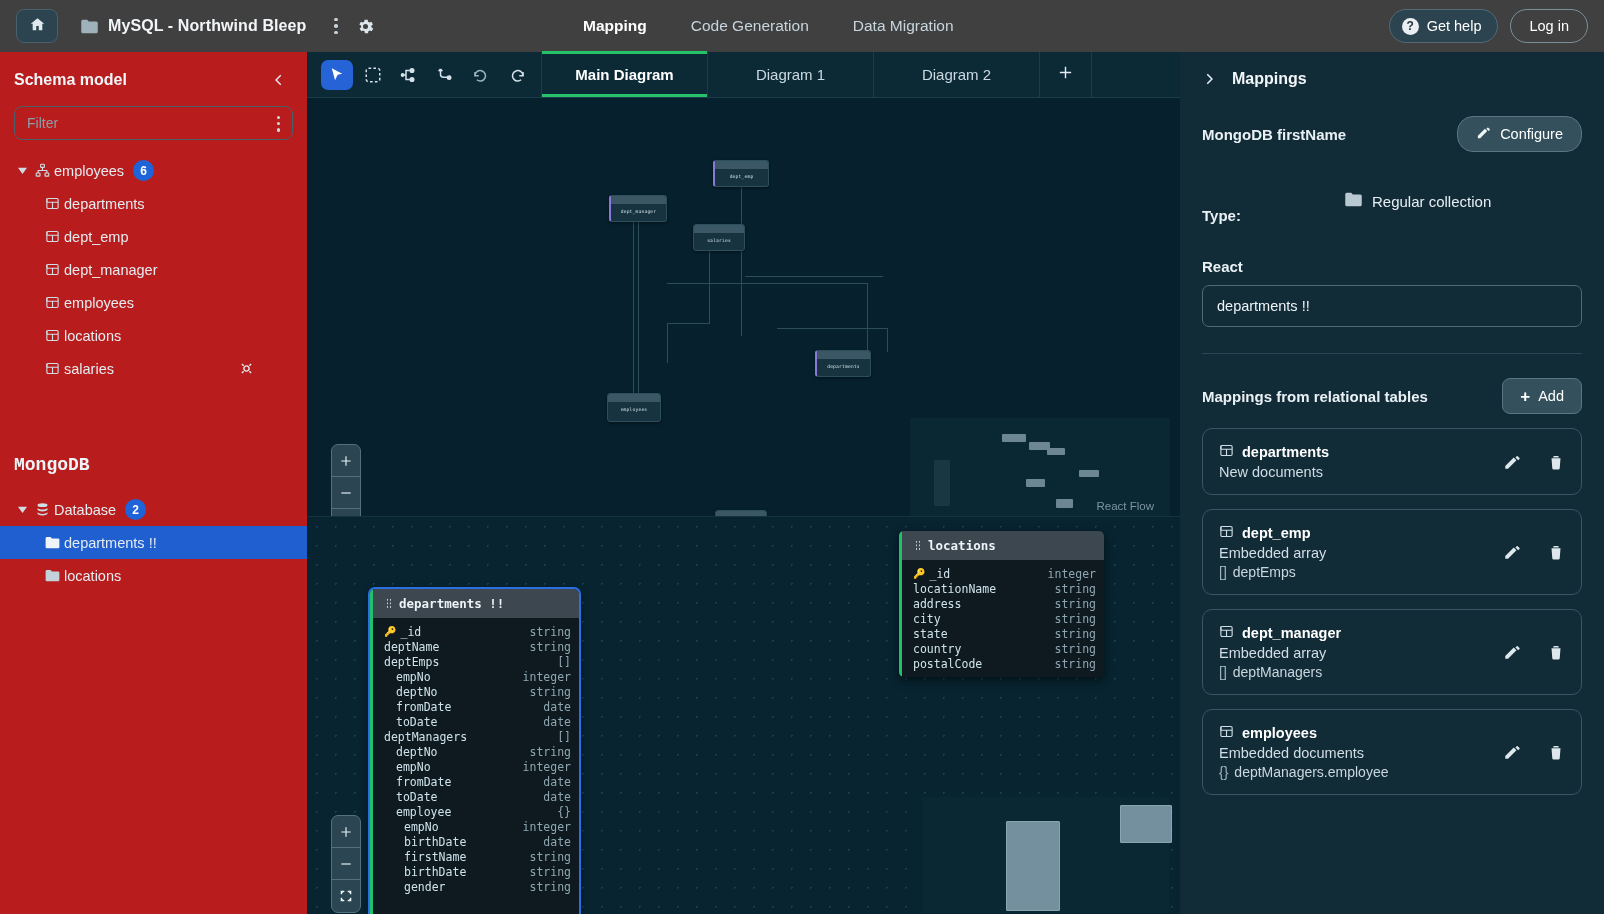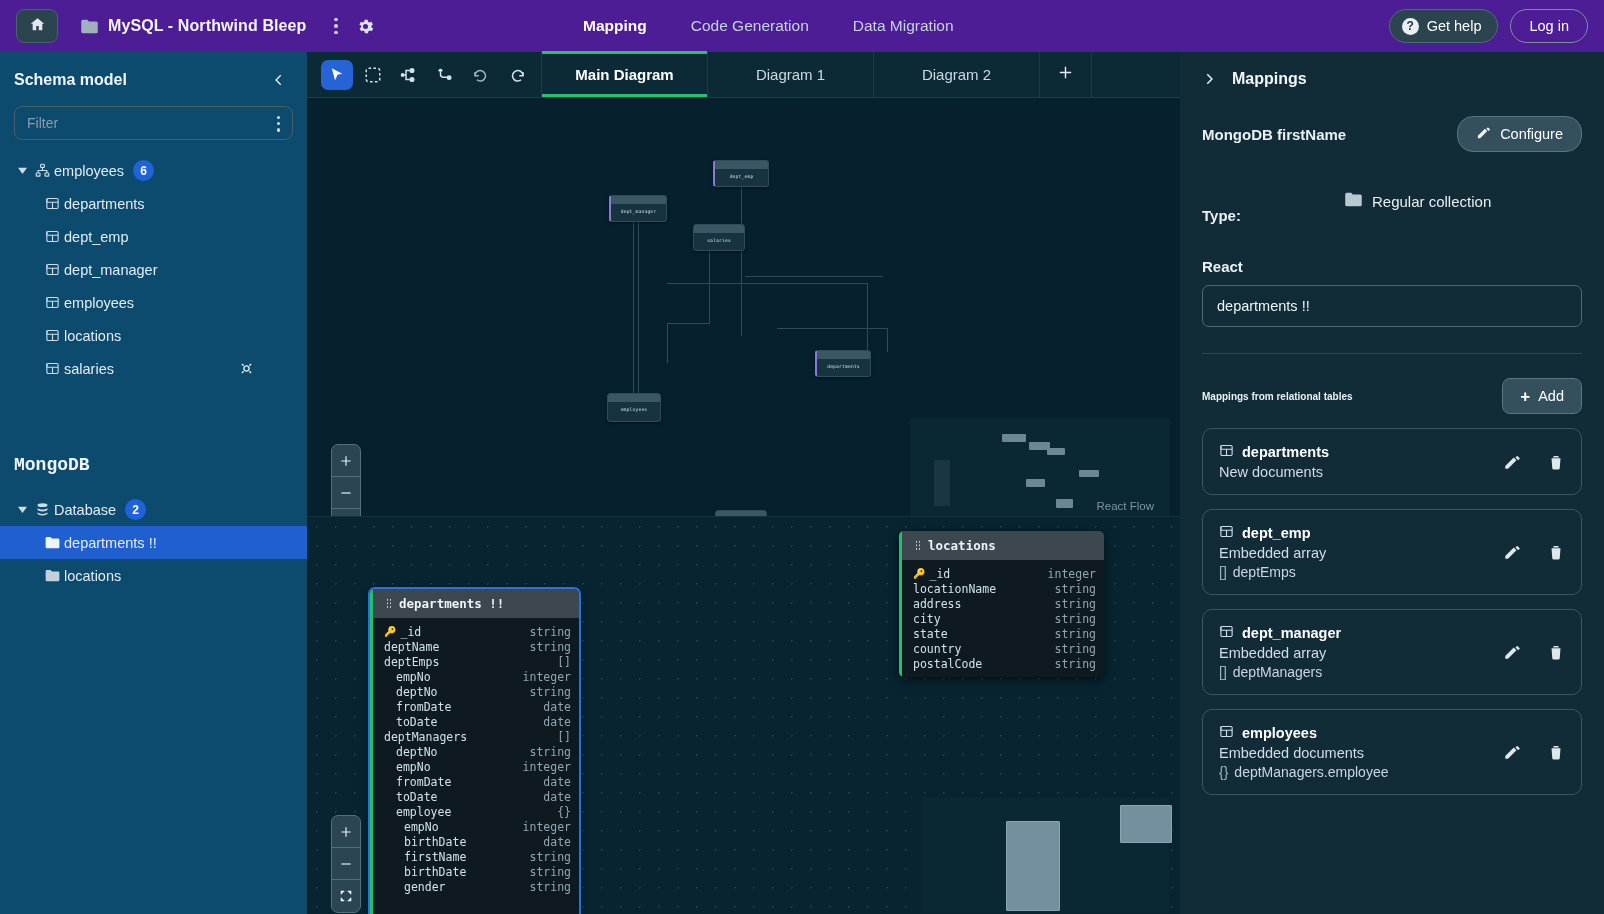--- a/index.html
+++ b/index.html
@@ -8,21 +8,21 @@
     background: #0d2430;
     font-family: "Liberation Sans", sans-serif;
     overflow: hidden;
     color: #e8eef2;
   }
   .app { position: relative; width: 1604px; height: 914px; display: flex; flex-direction: column; }
 
   
   .topbar {
     height: 52px; flex: 0 0 52px;
-    background: #4c1d95;
+    background: #404040;
     display: flex; align-items: center;
     padding: 5px 16px;
     position: relative;
   }
   .home-btn {
     width: 42px; height: 34px; border-radius: 8px;
     background: #2c4450; border: 1px solid #4a606c;
     display: flex; align-items: center; justify-content: center;
     cursor: pointer;
   }
@@ -56,21 +56,21 @@
     display: flex; align-items: center;
     font-size: 14.5px; color: #fff; cursor: pointer;
   }
 
   
   .body { flex: 1; display: flex; min-height: 0; }
 
   
   .sidebar {
     width: 307px; flex: 0 0 307px;
-    background: #0c4a6e;
+    background: #b91c1c;
     padding: 0 0 0 0;
     position: relative;
     overflow: hidden;
   }
   .sb-head { display: flex; align-items: center; padding: 18px 18px 0 14px; }
   .sb-title { font-size: 16px; font-weight: bold; color: #f0f5f8; }
   .sb-collapse { margin-left: auto; cursor: pointer; width: 20px; height: 20px; display:flex; align-items:center; justify-content:center;}
   .sb-collapse svg { width: 14px; height: 14px; stroke: #e6eef3; fill: none; stroke-width: 2.4; }
 
   .filter-wrap { margin: 16px 14px 0 14px; position: relative; }
@@ -226,21 +226,21 @@
 
   .rp-name-lb { font-size: 15px; font-weight: bold; color: #eaf1f5; margin-top: 34px; }
   .name-input {
     margin-top: 10px; width: 100%; height: 42px; border-radius: 7px;
     background: transparent; border: 1px solid #4f6874; color: #eef4f7;
     font-size: 14.5px; padding: 0 14px; font-family: "Liberation Sans", sans-serif; outline: none;
   }
   .divider { height: 1px; background: #2b4753; margin: 26px 0 0 0; }
 
   .maps-head { display: flex; align-items: center; margin-top: 24px; }
-  .maps-title { font-size: 10px; font-weight: bold; color: #eaf1f5; }
+  .maps-title { font-size: 15px; font-weight: bold; color: #eaf1f5; }
   .btn-add {
     margin-left: auto; height: 36px; padding: 0 17px; border-radius: 8px;
     background: #33505c; border: 1px solid #5b7582; color: #fff; font-size: 14.5px;
     display: flex; align-items: center; gap: 8px; cursor: pointer;
   }
   .btn-add .plus { font-size: 17px; line-height: 1; font-weight: bold; }
 
   .mcard {
     margin-top: 14px; border: 1px solid #3a5663; border-radius: 10px;
     padding: 14px 16px; display: flex; align-items: center; position: relative;

